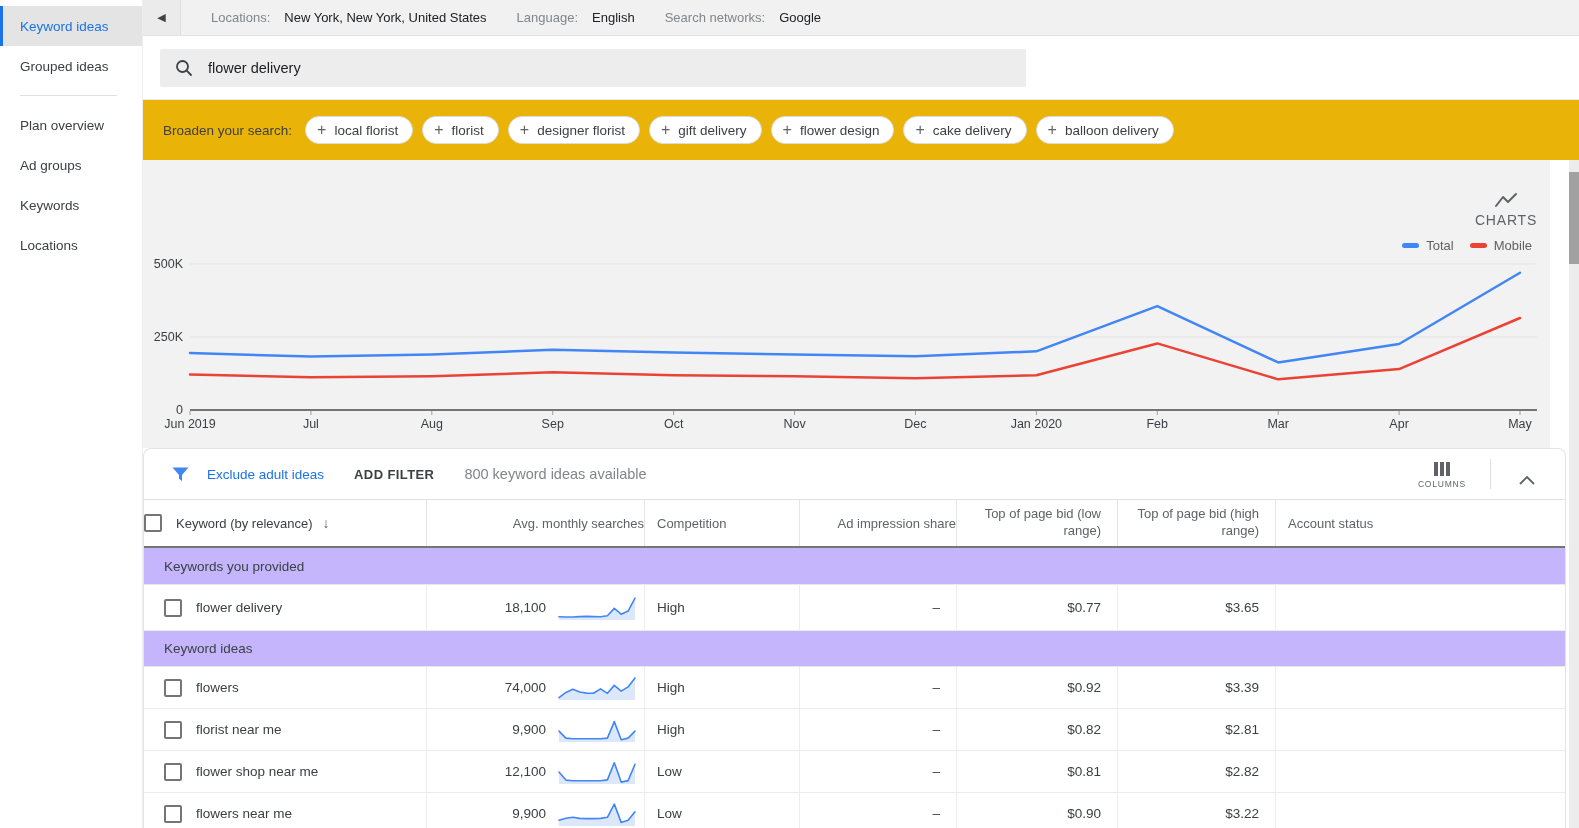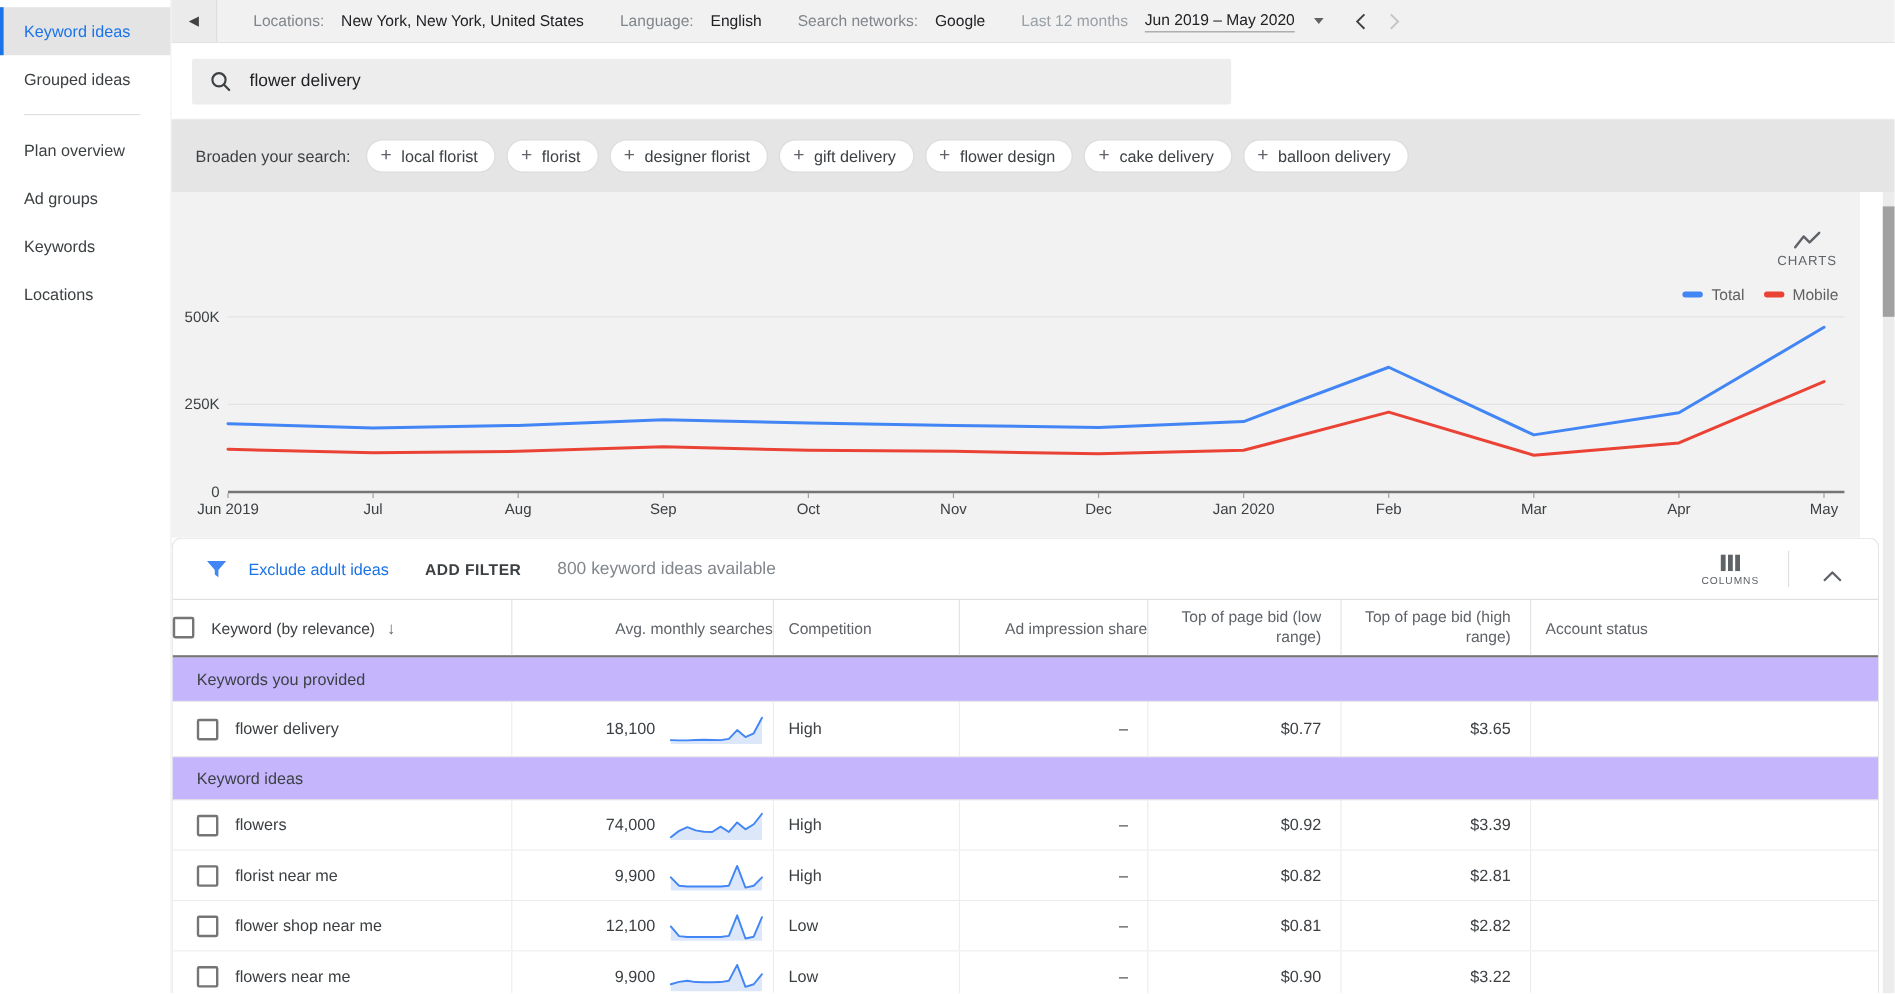--- a/index.html
+++ b/index.html
@@ -28,32 +28,32 @@
     border-top:5.5px solid #616161;margin-left:16px;cursor:pointer;}
   .nav-chev{margin-left:26px;cursor:pointer;display:flex;}
   .nav-chev.next{margin-left:18px;}
   
   .search-row{position:absolute;left:143px;top:36px;right:0;height:64px;background:#fff;border-bottom:1px solid #ebebeb;box-sizing:border-box;}
   .search-box{position:absolute;left:17px;top:13px;width:866px;height:38px;background:#ededed;border-radius:2px;
     display:flex;align-items:center;padding-left:15px;gap:13px;box-sizing:border-box;}
   .search-input{border:none;background:transparent;font-family:"Liberation Sans",sans-serif;
     font-size:14.5px;color:#202124;outline:none;width:700px;}
   
-  .broaden-row{position:absolute;left:143px;top:100px;right:0;height:60px;background:#e5e5e5;
+  .broaden-row{position:absolute;left:143px;top:100px;right:0;height:60px;background:#eab308;
     display:flex;align-items:center;padding-left:20px;box-sizing:border-box;}
   .broaden-label{font-size:13.5px;color:#3c4043;margin-right:13px;}
   .chip{display:inline-flex;align-items:center;height:28px;border:1px solid #dadce0;border-radius:15px;
     padding:0 14px 0 11px;margin-right:9px;gap:8px;font-size:13.5px;color:#3c4043;background:#fff;
     box-sizing:border-box;cursor:pointer;}
   .chip-plus{font-size:16px;color:#5f6368;line-height:1;margin-top:-1px;}
   
   .chart-region{position:absolute;left:143px;top:160px;width:1407px;height:288px;background:#f2f2f2;}
   .charts-btn{position:absolute;left:1482px;top:192px;width:48px;display:flex;flex-direction:column;
     align-items:center;gap:4px;cursor:pointer;}
-  .charts-btn-label{font-size:11px;letter-spacing:.8px;color:#5f6368;}
+  .charts-btn-label{font-size:14px;letter-spacing:.8px;color:#5f6368;}
   .legend{position:absolute;top:238px;right:47px;display:flex;gap:16px;align-items:center;}
   .legend-item{display:flex;gap:7px;align-items:center;font-size:13px;color:#616161;}
   .legend-swatch{width:17px;height:4.5px;border-radius:2.5px;}
   #trend-chart{position:absolute;left:143px;top:160px;}
   svg text{font-family:"Liberation Sans",sans-serif;}
   
   .card{position:absolute;left:143px;top:448px;width:1423px;height:380px;background:#fff;
     border:1px solid #e4e4e4;border-bottom:none;border-radius:8px 8px 0 0;box-sizing:border-box;}
   .filterbar{height:51px;border-bottom:1px solid #e0e0e0;display:flex;align-items:center;
     padding:0 26px 0 28px;box-sizing:border-box;}
@@ -128,35 +128,20 @@
       <span class="tb-value">New York, New York, United States</span>
     </div>
     <div class="tb-item">
       <span class="tb-label">Language:</span>
       <span class="tb-value">English</span>
     </div>
     <div class="tb-item">
       <span class="tb-label">Search networks:</span>
       <span class="tb-value">Google</span>
     </div>
-    <div class="tb-period">
-      <span class="tb-period-label">Last 12 months</span>
-      <span class="tb-period-value">Jun 2019 – May 2020</span>
-      <span class="caret-down"></span>
-      <span class="nav-chev">
-        <svg width="10" height="14" viewBox="0 0 10 14">
-            <polyline points="8,1 2,7 8,13" fill="none" stroke="#3c4043" stroke-width="1.6"></polyline>
-          </svg>
-      </span>
-      <span class="nav-chev next">
-        <svg width="10" height="14" viewBox="0 0 10 14">
-            <polyline points="2,1 8,7 2,13" fill="none" stroke="#c4c4c4" stroke-width="1.6"></polyline>
-          </svg>
-      </span>
-    </div>
   </div>
 
   <div class="search-row">
     <div class="search-box">
       <svg width="18" height="18" viewBox="0 0 18 18">
         <circle cx="7.5" cy="7.5" r="5.5" fill="none" stroke="#3c4043" stroke-width="1.8"></circle>
         <line x1="11.7" y1="11.7" x2="16" y2="16" stroke="#3c4043" stroke-width="1.8" stroke-linecap="round"></line>
       </svg>
       <input class="search-input" value="flower delivery" style="">
     </div>

